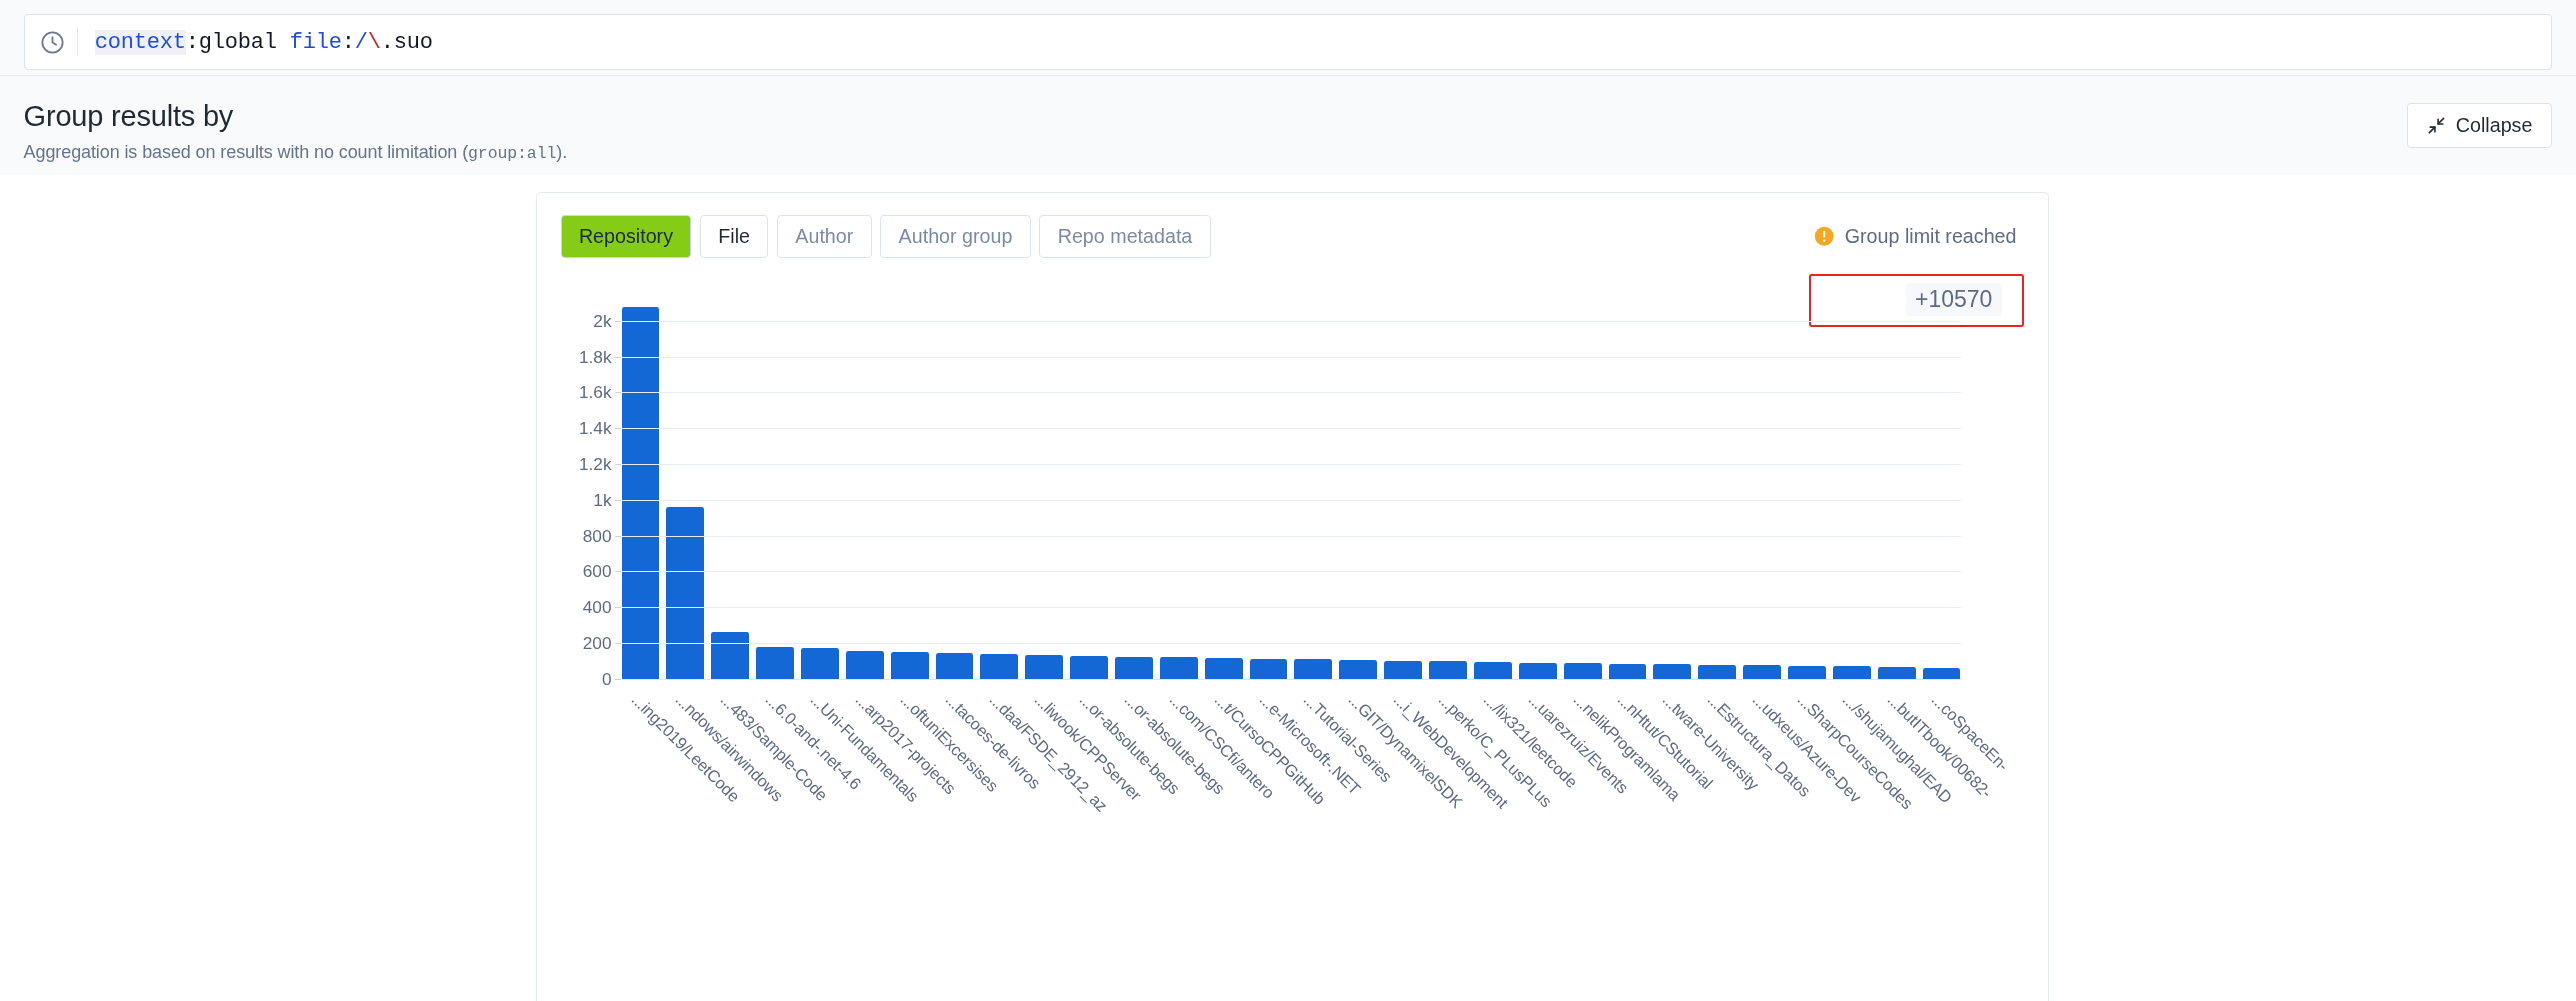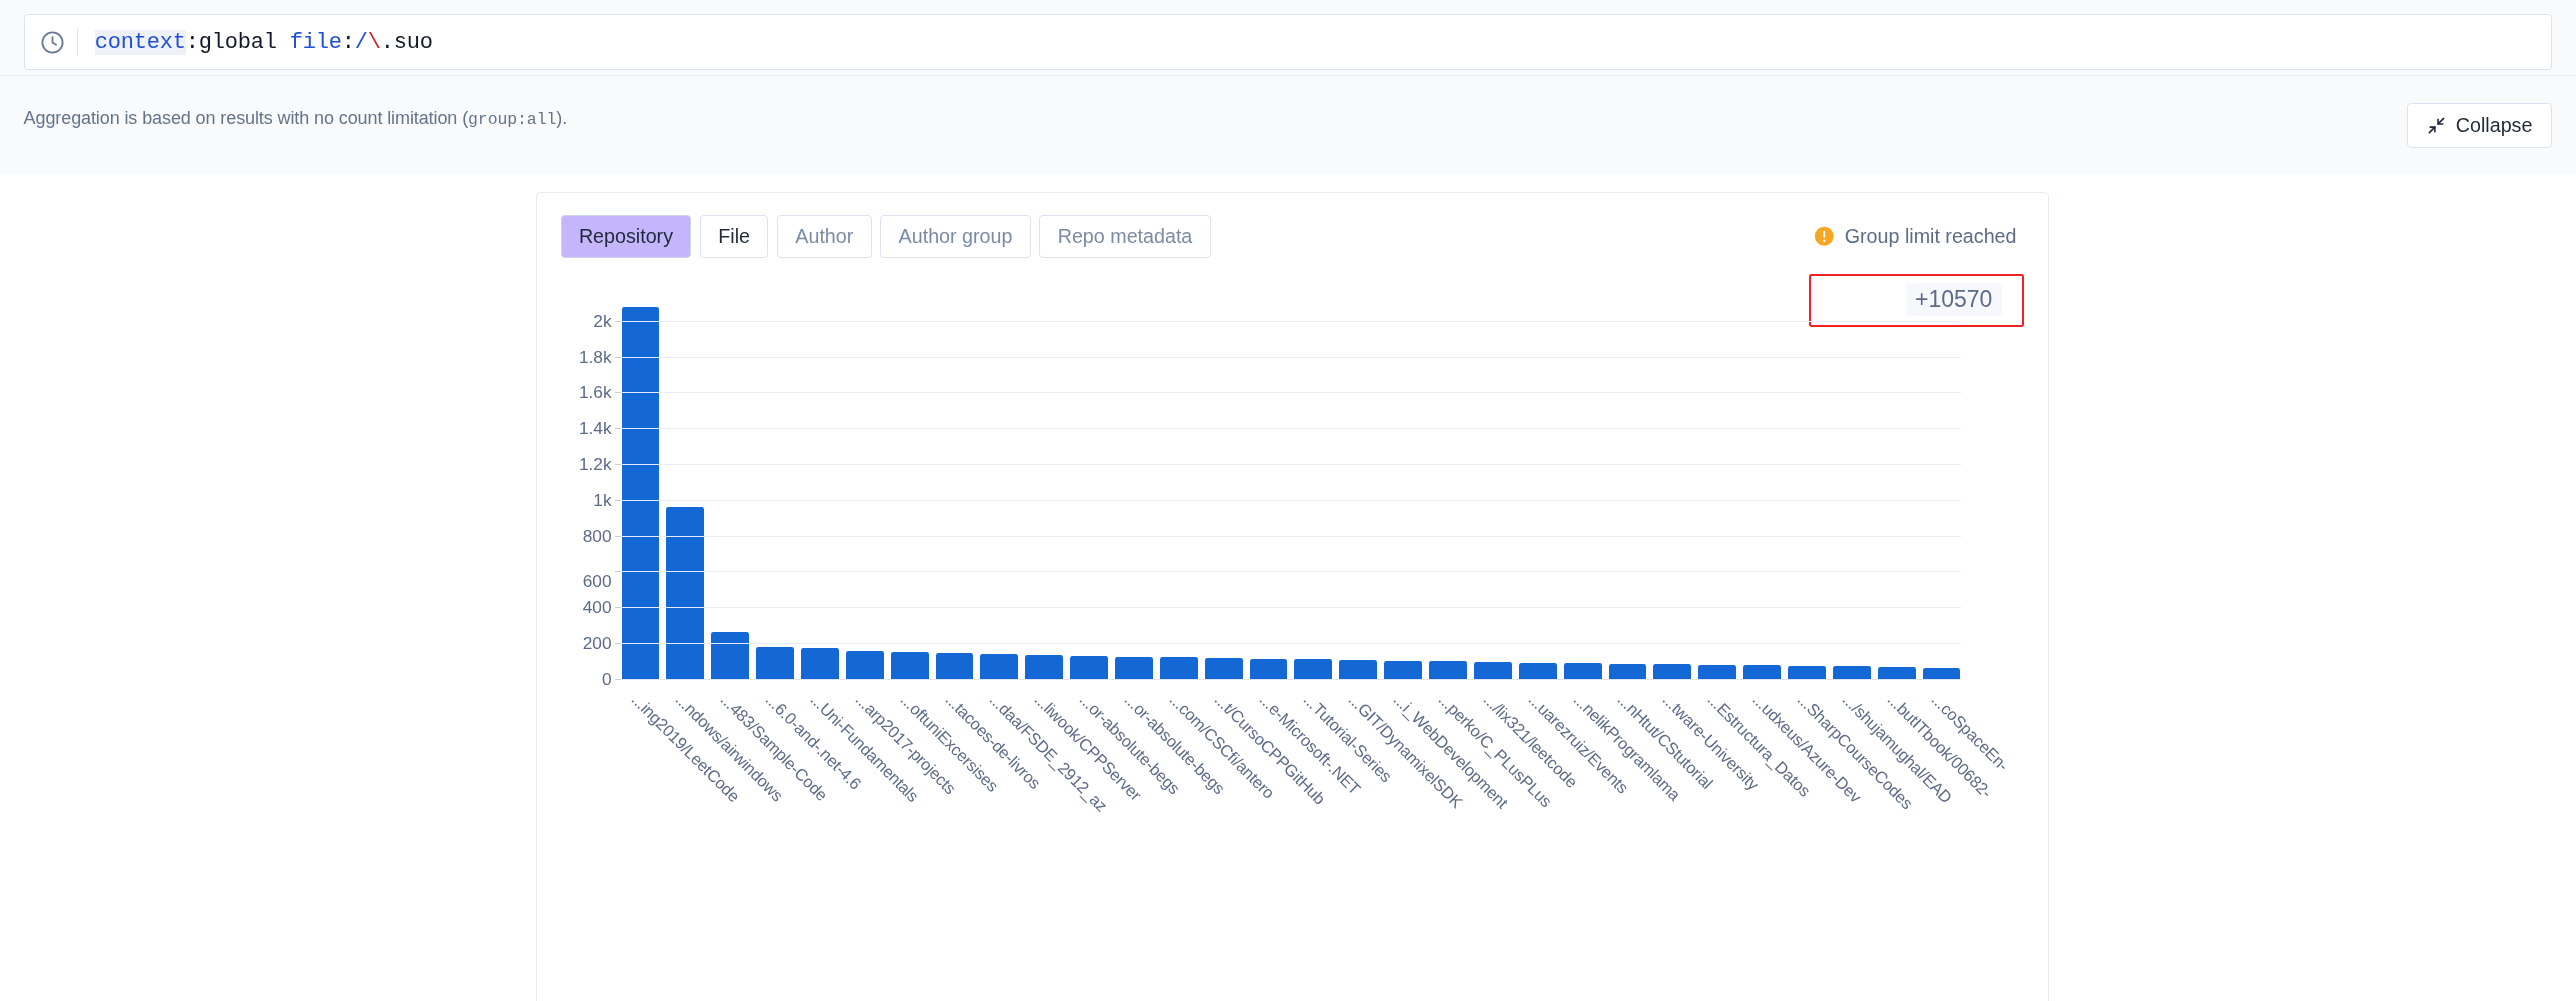--- a/index.html
+++ b/index.html
@@ -105,21 +105,21 @@
     background: #ffffff;
     border-radius: 3.9px;
     padding: 8.7px 17.3px;
     font-size: 19.7px;
     color: #7b8ba6;
     cursor: pointer;
     white-space: nowrap;
   }
   .tab.enabled { color: #1f2937; }
   .tab.active {
-    background: #c4b5fd;
+    background: #84cc16;
     border-color: #ccd5ea;
     color: #1f2937;
   }
   .limit-warn {
     display: flex; align-items: center; gap: 10.2px;
     font-size: 19.7px; color: #5d6b87;
     margin-right: 7.9px;
   }
   .warn-icon { width: 20.5px; height: 20.5px; flex: 0 0 20.5px; }
 
@@ -212,20 +212,21 @@
         <path d="M12 7.2V12l3.2 2" stroke-linecap="round"></path>
       </svg>
     </span>
     <span class="search-sep"></span>
     <span class="query"><span class="q-field">context</span><span class="q-colon">:</span><span class="q-val">global</span><span> </span><span class="q-blue">file</span><span class="q-colon">:</span><span class="q-blue">/</span><span class="q-red">\</span><span class="q-val">.suo</span></span>
   </div>
 </div>
 
 <div class="header-row">
   <div>
+    <div class="page-title">Group results by</div>
     <div class="page-subtitle">
       <span>Aggregation is based on results with no count limitation (</span><code>group:all</code><span>).</span>
     </div>
   </div>
   <div class="collapse-btn">
     <span class="collapse-icon">
       <svg viewBox="0 0 24 24" width="19" height="19" fill="none" stroke="#1f2937" stroke-width="2" stroke-linecap="round" stroke-linejoin="round">
         <path d="M21 3l-7 7"></path>
           <path d="M14 4v6h6"></path>
         <path d="M3 21l7-7"></path>
@@ -362,21 +363,21 @@
           <div class="y-tick" style="top: 394px; left: -7px;"></div>
           <div class="y-label" style="top: 394px;">0</div>
           <div class="grid-line" style="top: 358px;"></div>
           <div class="y-tick" style="top: 358px; left: -7px;"></div>
           <div class="y-label" style="top: 358px;">200</div>
           <div class="grid-line" style="top: 322px;"></div>
           <div class="y-tick" style="top: 322px; left: -7px;"></div>
           <div class="y-label" style="top: 322px;">400</div>
           <div class="grid-line" style="top: 286px;"></div>
           <div class="y-tick" style="top: 286px; left: -7px;"></div>
-          <div class="y-label" style="top: 286px; margin-top: 10px;">600</div>
+          <div class="y-label" style="top: 286px;">600</div>
           <div class="grid-line" style="top: 251px;"></div>
           <div class="y-tick" style="top: 251px; left: -7px;"></div>
           <div class="y-label" style="top: 251px;">800</div>
           <div class="grid-line" style="top: 215px;"></div>
           <div class="y-tick" style="top: 215px; left: -7px;"></div>
           <div class="y-label" style="top: 215px;">1k</div>
           <div class="grid-line" style="top: 179px;"></div>
           <div class="y-tick" style="top: 179px; left: -7px;"></div>
           <div class="y-label" style="top: 179px;">1.2k</div>
           <div class="grid-line" style="top: 143px;"></div>

